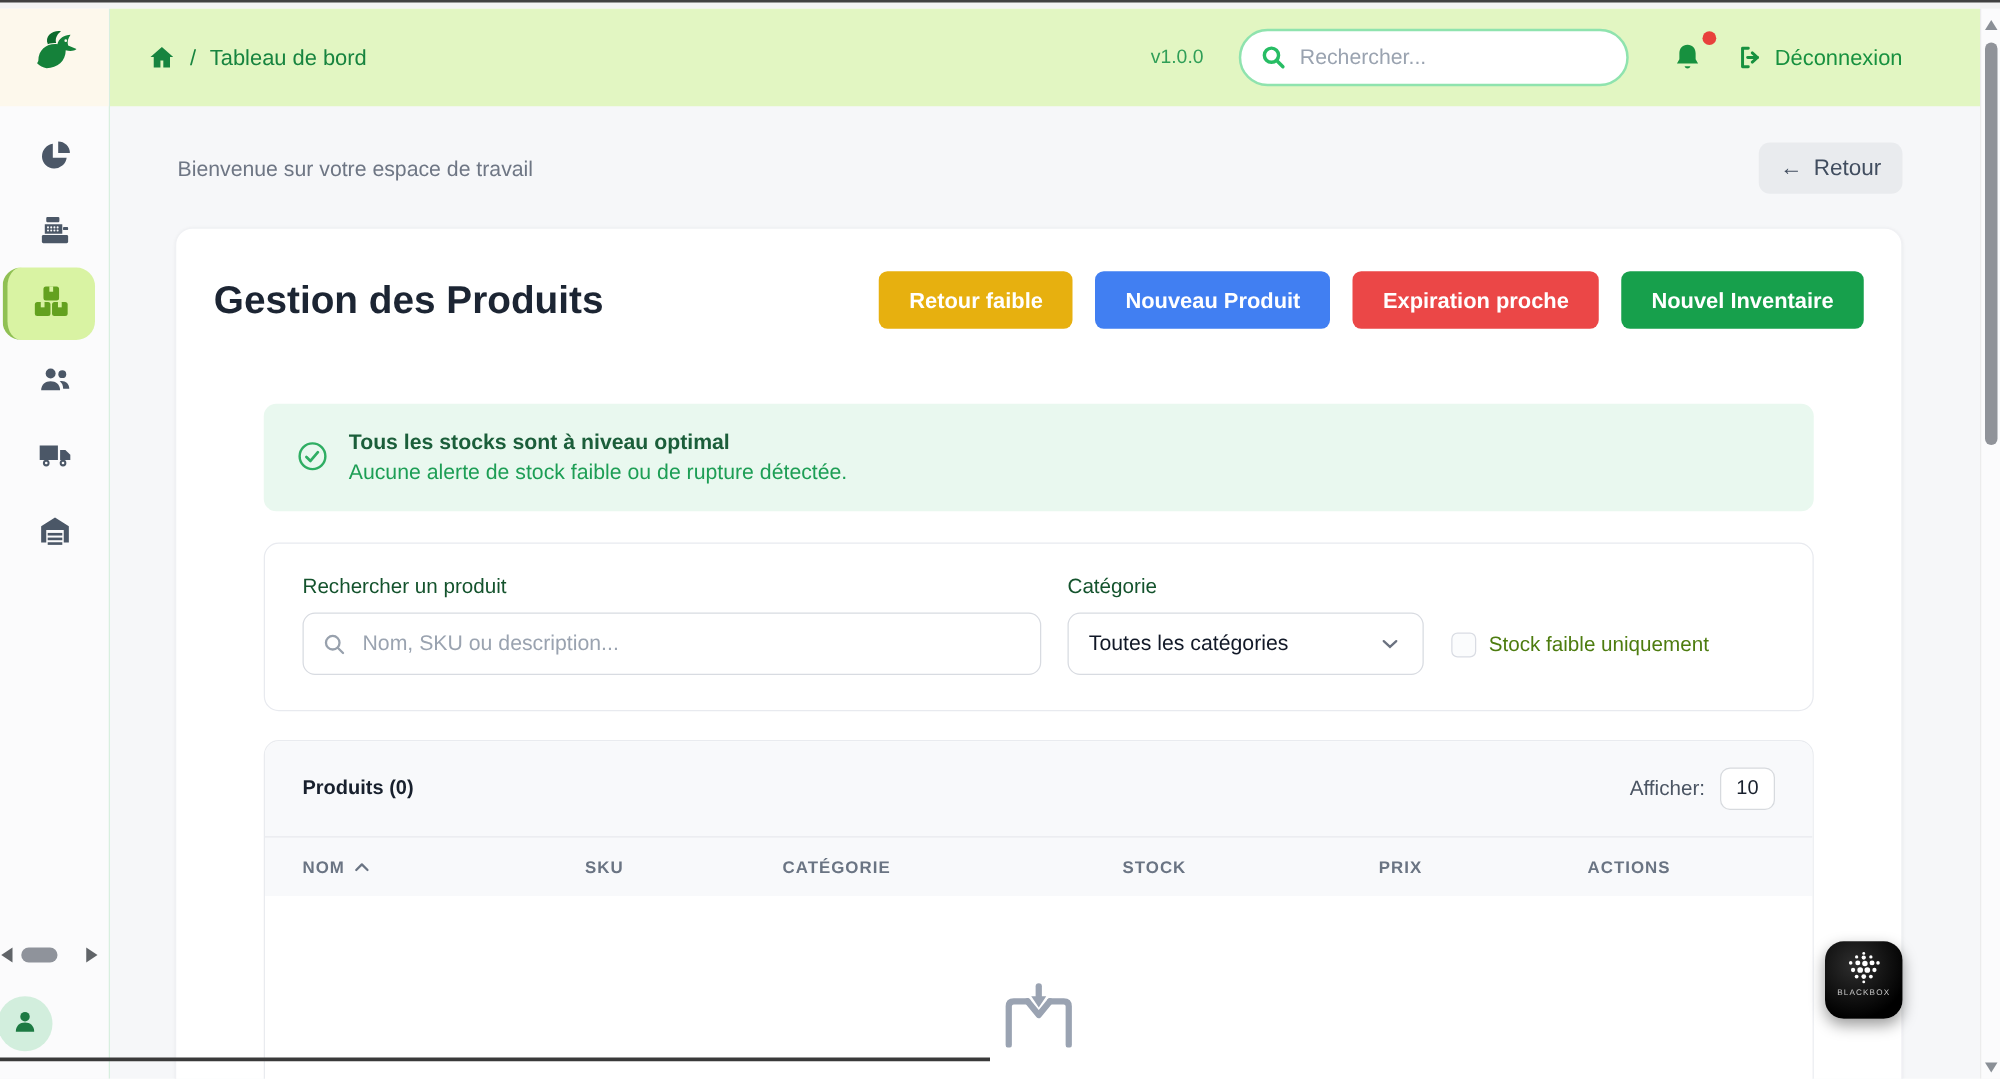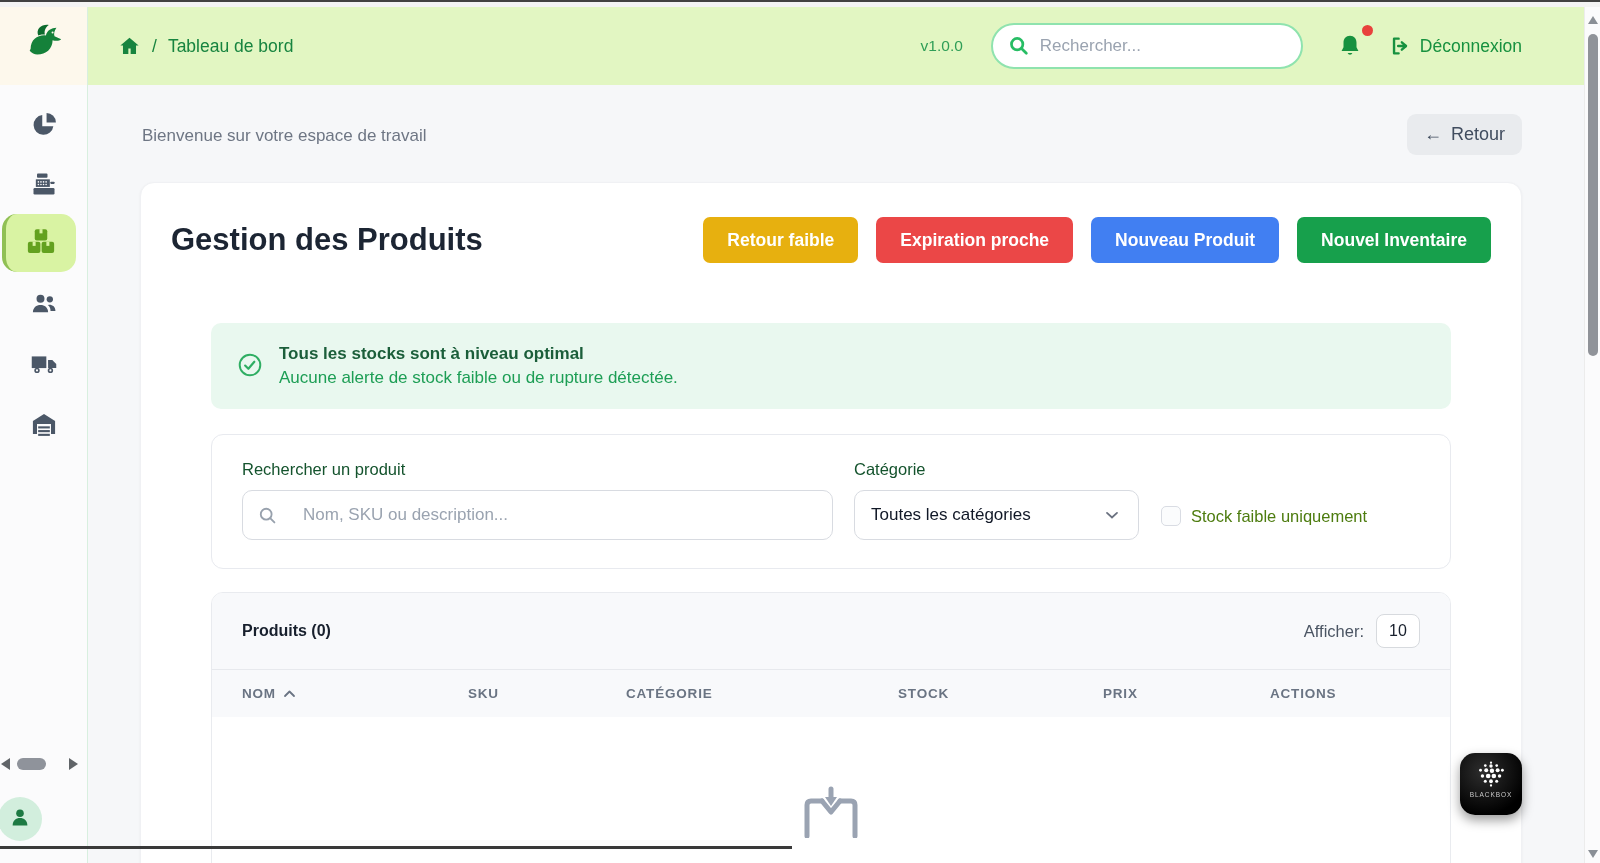--- a/index.html
+++ b/index.html
@@ -53,21 +53,21 @@
   .actions{display:flex;gap:18px;}
   .action-btn{height:46px;padding:0 24px;border:none;border-radius:7px;color:#fff;font-size:17.5px;font-weight:600;font-family:inherit;cursor:pointer;}
 
   .alert{margin:60px 70px 0;background:#e9f8ef;border-radius:10px;padding:21px 26px;display:flex;gap:16px;align-items:flex-start;}
   .alert-title{font-size:17px;font-weight:700;color:#1b5e3a;margin-bottom:4px;}
   .alert-msg{font-size:17px;color:#1d9e55;}
 
   .filter-card{margin:25px 70px 0;border:1px solid #e8eaef;border-radius:12px;padding:25px 30px 28px;display:flex;align-items:flex-start;background:#fff;}
   .flabel{font-size:16.5px;color:#14532d;font-weight:500;margin-bottom:11px;display:block;}
   .f-search{width:591px;}
-  .input-wrap{height:50px;border:1px solid #d8dbe1;border-radius:10px;display:flex;align-items:center;padding:0 14px;gap:25px;background:#fff;}
+  .input-wrap{height:50px;border:1px solid #d8dbe1;border-radius:10px;display:flex;align-items:center;padding:0 14px;gap:12px;background:#fff;}
   .input-wrap input{flex:1;border:none;outline:none;background:transparent;font-size:17px;color:#374151;font-family:inherit;}
   .input-wrap input::placeholder{color:#9aa3b0;}
   .f-cat{width:285px;margin-left:21px;}
   .select-box{height:50px;border:1px solid #d8dbe1;border-radius:10px;display:flex;align-items:center;justify-content:space-between;padding:0 16px;font-size:17px;color:#111827;background:#fff;cursor:pointer;}
   .f-check{margin-left:22px;align-self:flex-end;margin-bottom:14px;display:flex;align-items:center;gap:10px;cursor:pointer;}
   .checkbox{width:20px;height:20px;border:1.5px solid #d9dce3;border-radius:5px;background:#fbfcfd;}
   .check-label{font-size:16.5px;color:#4d7c0f;}
 
   .table-section{margin:23px 70px 0;border:1px solid #e9ebef;border-radius:12px 12px 0 0;overflow:hidden;}
   .table-head{background:#f8f9fb;padding:21px 30px;display:flex;align-items:center;justify-content:space-between;}
@@ -255,22 +255,22 @@
   <button class="back-btn">
     <span>←</span>
     <span>Retour</span>
   </button>
 
   <section class="card">
     <div class="card-head">
       <h1 class="card-title">Gestion des Produits</h1>
       <div class="actions">
         <button class="action-btn" style="background: rgb(231, 176, 15);">Retour faible</button>
+        <button class="action-btn" style="background: rgb(65, 127, 242);">Nouveau Produit</button>
         <button class="action-btn" style="background: rgb(235, 71, 71);">Expiration proche</button>
-        <button class="action-btn" style="background: rgb(65, 127, 242);">Nouveau Produit</button>
         <button class="action-btn" style="background: rgb(23, 160, 76);">Nouvel Inventaire</button>
       </div>
     </div>
 
     <div class="alert">
       <span style="display:flex;margin-top:8px;">
         <svg width="26" height="26" viewBox="0 0 24 24" fill="none" stroke="#2fae63" stroke-width="1.8">
           <circle cx="12" cy="12" r="9.5"></circle>
           <path d="M7.5 12.5 l3 3 5.5-6.5" stroke-width="2" stroke-linecap="round" stroke-linejoin="round"></path>
         </svg>

